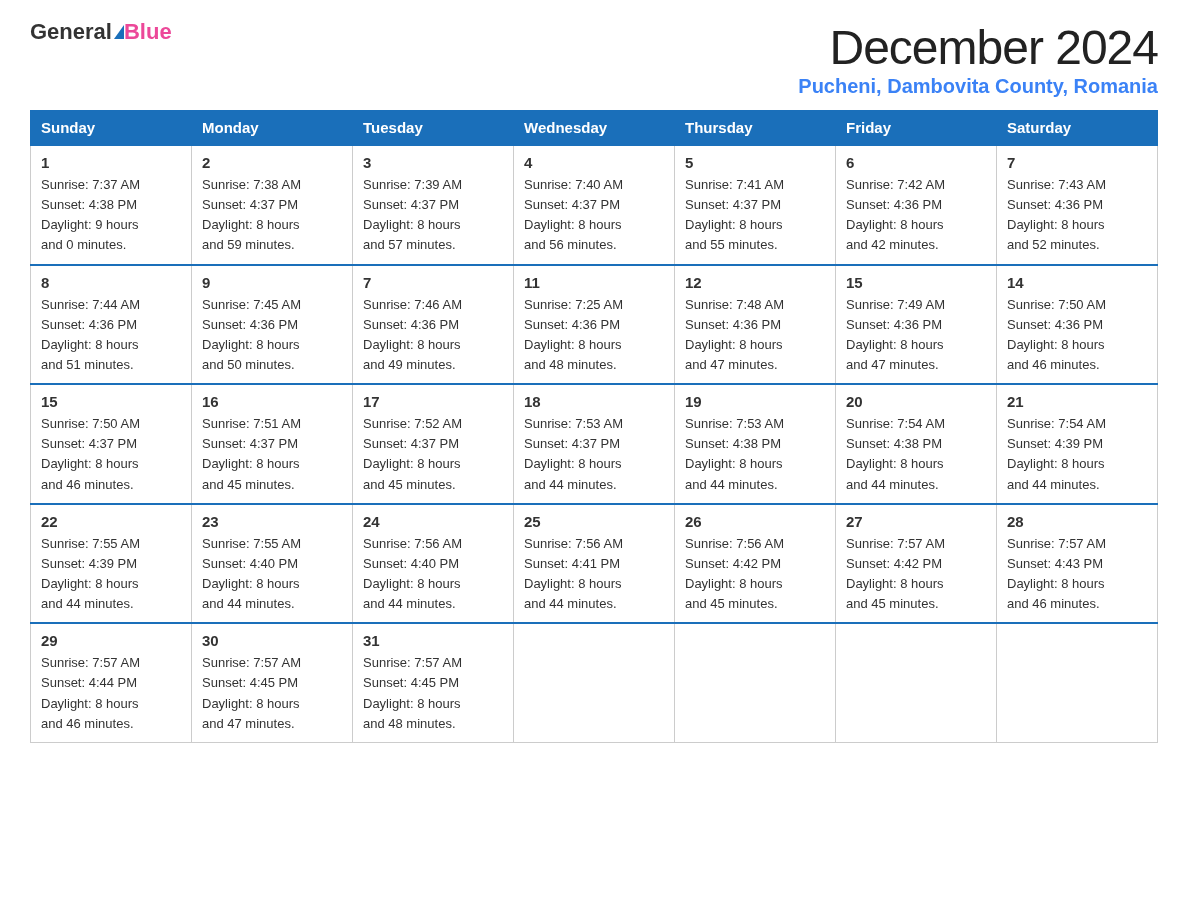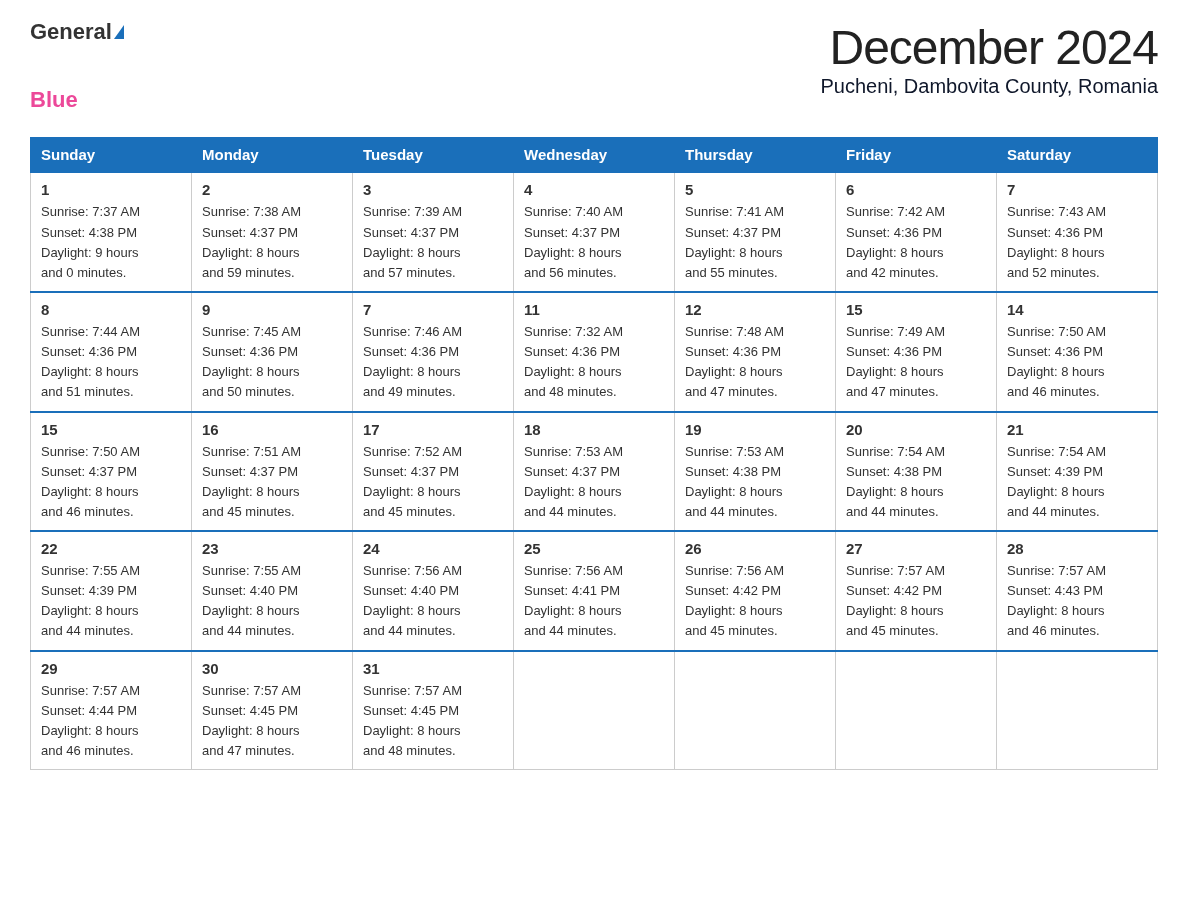--- a/index.html
+++ b/index.html
@@ -11,25 +11,23 @@
       padding: 20px 30px;
     }
     .header {
       display: flex;
       justify-content: space-between;
       align-items: flex-start;
       margin-bottom: 10px;
     }
     .logo {
       display: flex;
-      flex-direction: column;
       font-size: 22px;
       font-weight: bold;
       line-height: 1.1;
-      gap: 44px;
     }
     .logo-general { color: #333; }
     .logo-blue { color: #ec4899; }
     .logo-triangle {
       display: inline-block;
       width: 0;
       height: 0;
       border-left: 10px solid transparent;
       border-bottom: 14px solid #1a6fba;
       margin-left: 2px;
@@ -39,27 +37,27 @@
       text-align: right;
     }
     .title-block h1 {
       font-size: 48px;
       font-weight: normal;
       color: #222;
       letter-spacing: -1px;
     }
     .title-block h2 {
       font-size: 20px;
-      font-weight: normal;
-      color: #0f172a;
+      font-weight: bold;
+      color: #3b82f6;
     }
     table {
       width: 100%;
       border-collapse: collapse;
-      margin-top: 25px;
+      margin-top: 12px;
     }
     thead tr th {
       background-color: #1a6fba;
       color: #fff;
       font-size: 15px;
       font-weight: bold;
       padding: 8px 10px;
       text-align: left;
       border: 1px solid #1a6fba;
     }
@@ -162,21 +160,21 @@
         <td>
           <span class="day-num">9</span>
           <div class="day-info"><span>Sunrise: 7:45 AM</span><br><span>Sunset: 4:36 PM</span><br><span>Daylight: 8 hours</span><br><span>and 50 minutes.</span></div>
         </td>
         <td>
           <span class="day-num">7</span>
           <div class="day-info"><span>Sunrise: 7:46 AM</span><br><span>Sunset: 4:36 PM</span><br><span>Daylight: 8 hours</span><br><span>and 49 minutes.</span></div>
         </td>
         <td>
           <span class="day-num">11</span>
-          <div class="day-info"><span>Sunrise: 7:32 AM</span><br><span>Sunset: 4:36 PM</span><br><span>Daylight: 8 hours</span><br><span>and 48 minutes.</span></div>
+          <div class="day-info"><span>Sunrise: 7:25 AM</span><br><span>Sunset: 4:36 PM</span><br><span>Daylight: 8 hours</span><br><span>and 48 minutes.</span></div>
         </td>
         <td>
           <span class="day-num">12</span>
           <div class="day-info"><span>Sunrise: 7:48 AM</span><br><span>Sunset: 4:36 PM</span><br><span>Daylight: 8 hours</span><br><span>and 47 minutes.</span></div>
         </td>
         <td>
           <span class="day-num">15</span>
           <div class="day-info"><span>Sunrise: 7:49 AM</span><br><span>Sunset: 4:36 PM</span><br><span>Daylight: 8 hours</span><br><span>and 47 minutes.</span></div>
         </td>
         <td>

